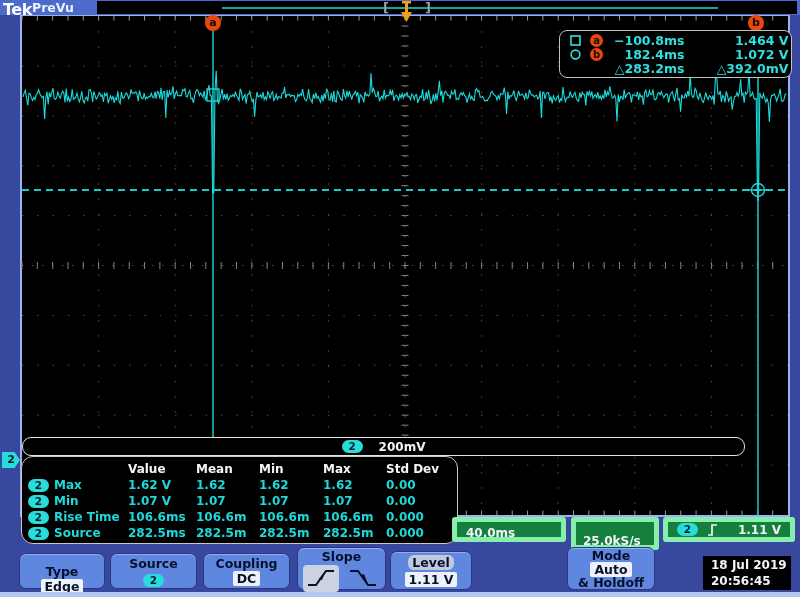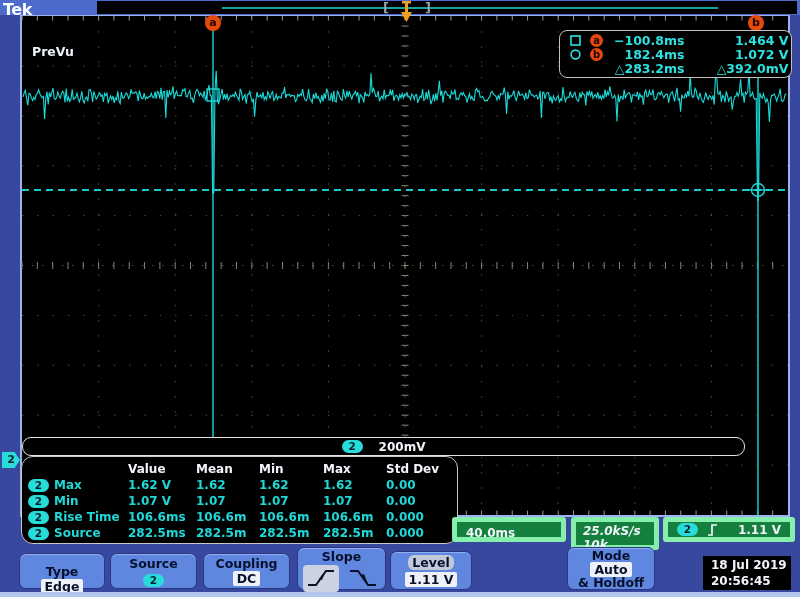--- a/index.html
+++ b/index.html
@@ -3,21 +3,21 @@
 <meta charset="utf-8">
 <style>
   * { margin:0; padding:0; box-sizing:border-box; }
   html,body { width:800px; height:597px; overflow:hidden; }
   body { font-family:"DejaVu Sans", sans-serif; background:#37489e; position:relative; }
   #root { position:absolute; inset:0; width:800px; height:597px; background:#37489e; }
 
   
   .top-bar { position:absolute; left:0; top:0; width:800px; height:15px; background:#4c6bcd; z-index:9; }
   .brand { position:absolute; left:3px; top:0px; color:#fff; font-size:16px; font-weight:bold; letter-spacing:-0.5px; }
-  .prevu { position:absolute; left:32px; top:0px; color:#eef2fa; font-size:12.5px; font-weight:bold;margin-top:44px; }
+  .prevu { position:absolute; left:32px; top:0px; color:#eef2fa; font-size:12.5px; font-weight:bold; }
   .record-strip { position:absolute; left:97px; top:1px; width:700px; height:13px; background:#000; overflow:visible; }
   .record-line { position:absolute; left:125px; top:6px; width:496px; height:2px; background:#18a39b; }
   .bracket { position:absolute; top:-1px; color:#9aa0ae; font-size:13px; font-weight:bold; }
   .bracket.l { left:286px; } .bracket.r { left:328px; }
   .trig-arrow { position:absolute; left:303px; top:0px; z-index:12; }
 
   
   .graticule { position:absolute; left:20px; top:14px; width:770px; height:503px; background:#000; border:2px solid #9cb2ee; z-index:1; }
   #scope-svg { position:absolute; left:0; top:0; width:800px; height:597px; z-index:5; pointer-events:none; }
   .cursor-badge { position:absolute; width:16px; height:16px; border-radius:50%; background:#e8480c; color:#1a0800; font-size:11px; font-weight:bold; text-align:center; line-height:16px; z-index:6; }
@@ -35,21 +35,21 @@
   
   .meas-box { position:absolute; left:21px; top:456px; width:437px; height:88px; background:#000; border:1px solid #c8c8c8; border-radius:12px; z-index:7; padding:4px 0 0 6px; }
   .meas-grid { display:grid; grid-template-columns:100px 68px 63px 64px 63px 1fr; grid-auto-rows:16px; align-items:center; font-size:12px; font-weight:bold; }
   .meas-grid .hdr { color:#f2f5fa; }
   .meas-grid .val { color:#1fd8d8; }
   .meas-name { display:flex; align-items:center; gap:5px; color:#1fd8d8; }
 
   
   .stat-box { position:absolute; background:#15803d; border:5px solid #86efac; border-radius:3px; color:#f2f5fa; font-size:12px; font-weight:bold; z-index:7; }
   .tb-box { left:452px; top:517px; width:114px; height:25px; line-height:23px; padding-left:9px; }
-  .rate-box { left:571px; top:517px; width:88px; height:33px; padding:2px 0 0 7px; line-height:14px;font-style:italic; }
+  .rate-box { left:571px; top:517px; width:88px; height:33px; padding:12px 0 0 7px; line-height:14px; }
   .trig-box { left:663px; top:517px; width:132px; height:25px; display:flex; align-items:center; padding:0 9px; gap:9px; }
   .trig-box .lvl { margin-left:auto; }
 
   
   .menu-btn { position:absolute; background:#6087e0; border-radius:7px; border:1px solid #2a3780; box-shadow:inset 0 1px 0 #8fadef; color:#06102c; font-size:12.5px; font-weight:bold; text-align:center; z-index:8; cursor:pointer; }
   .menu-btn .hl { background:#eef1f8; border-radius:2px; padding:0 4px; }
   .menu-btn .hl-dim { background:#c2c9da; border-radius:6px; padding:0 4px; }
   .btn-type { left:19px; top:553px; width:86px; height:36px; padding-top:10px; }
   .btn-source { left:110px; top:553px; width:87px; height:36px; padding-top:2px; }
   .btn-coupling { left:203px; top:553px; width:87px; height:36px; padding-top:2px; }

